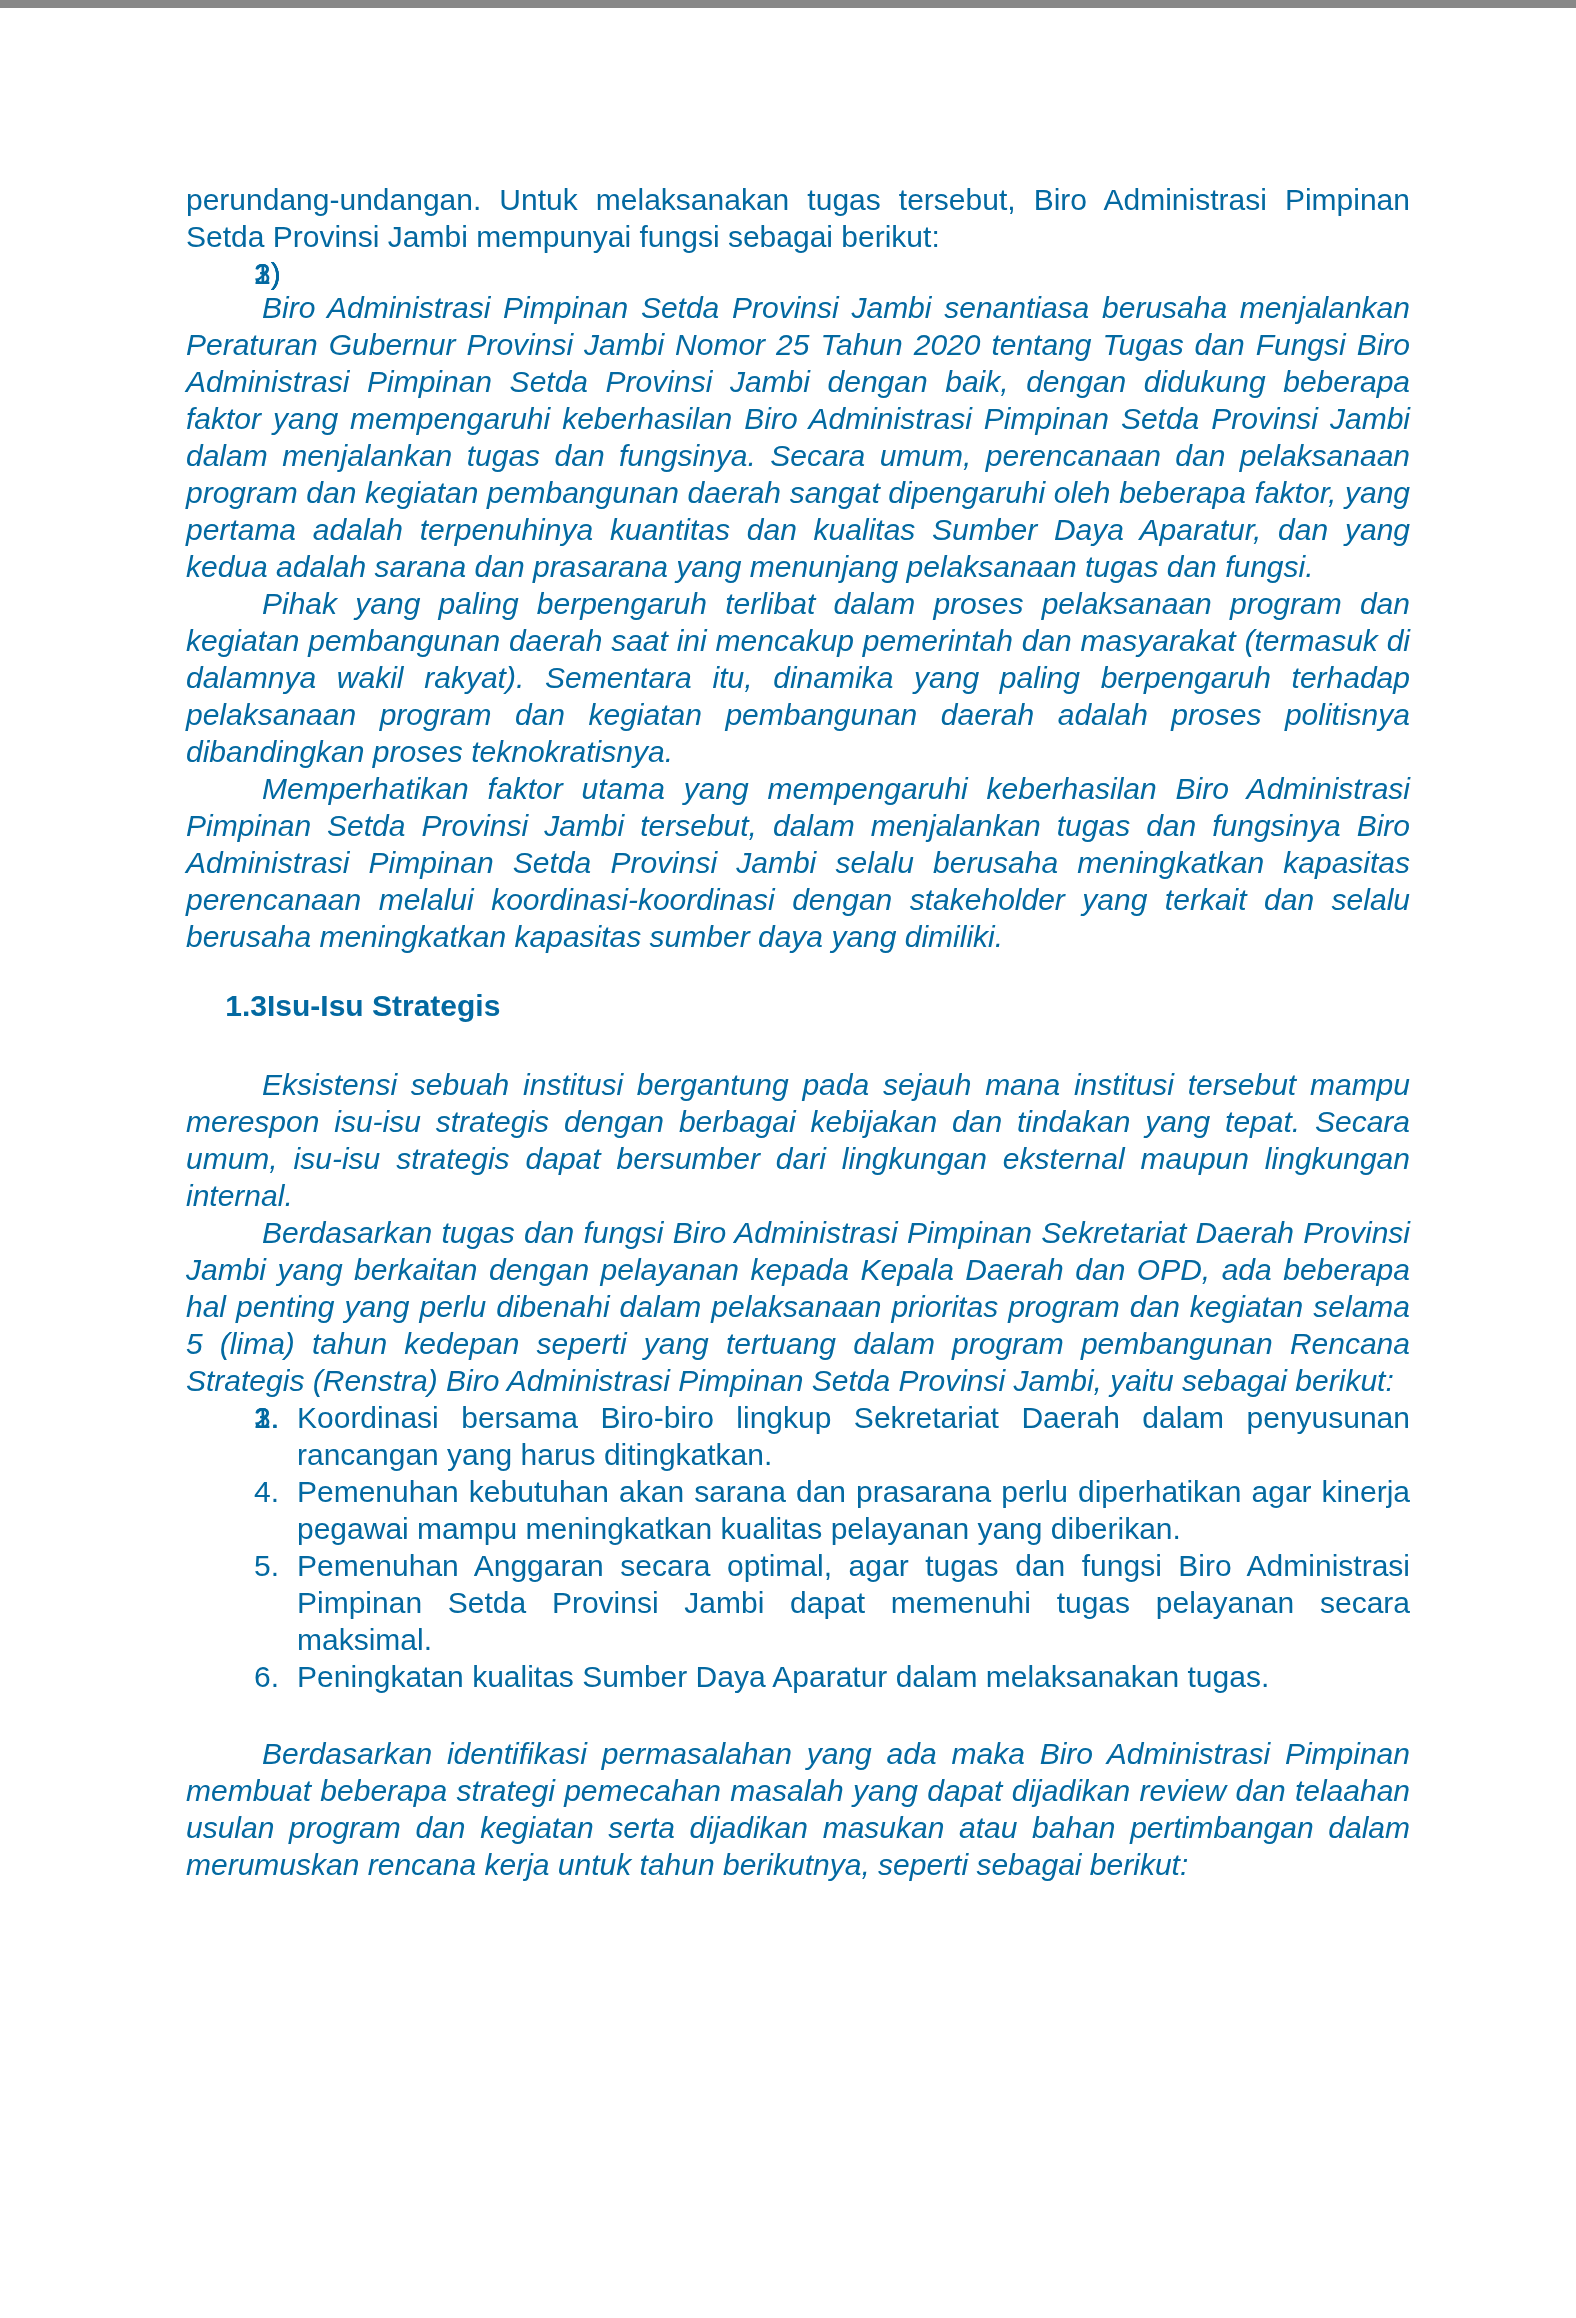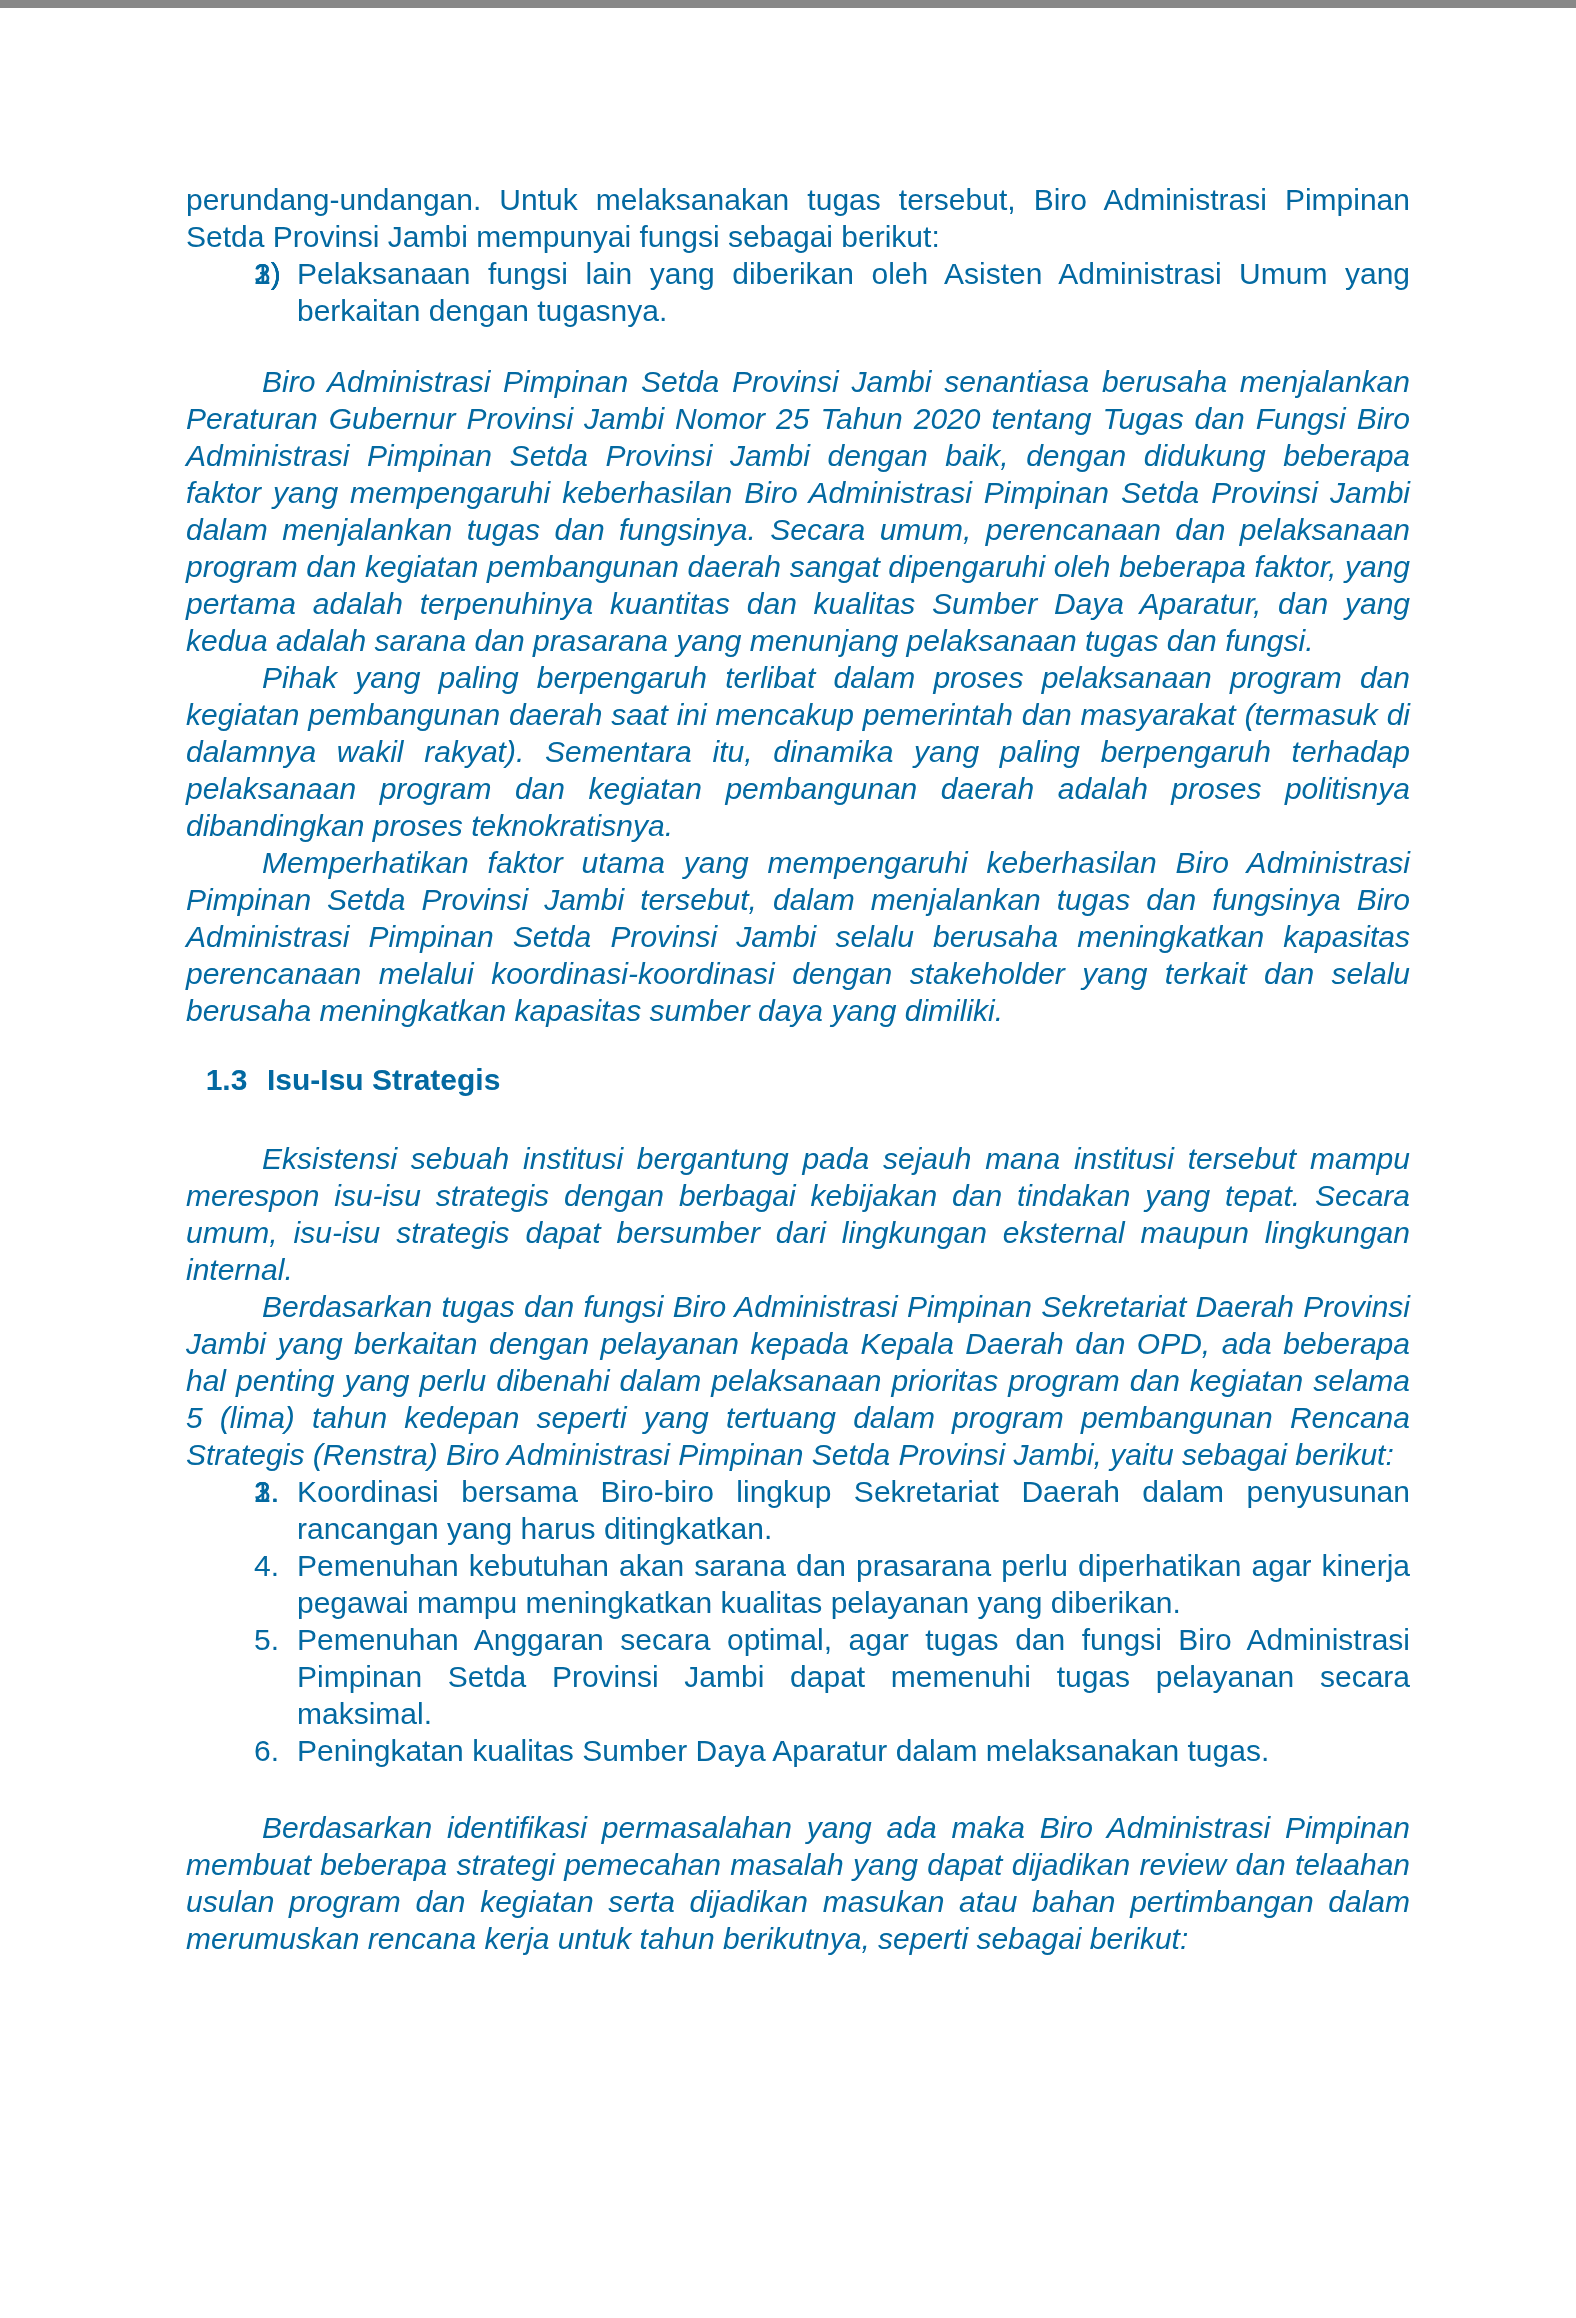--- a/index.html
+++ b/index.html
@@ -38,21 +38,21 @@
   }
   .spacer-a { height: 34px; }
   .spacer-b { height: 40px; }
   .heading {
     display: flex;
     align-items: baseline;
     font-weight: bold;
     font-size: 30px;
     line-height: 37px;
     margin: 32px 0 42px 0;
-    text-align: center;
+    text-align: right;
   }
   .heading .h-num {
     flex: 0 0 auto;
     width: 81px;
   }
 </style>
 </head>
 <body>
 
 <div class="page">
@@ -61,21 +61,21 @@
     <p class="para">perundang-undangan. Untuk melaksanakan tugas tersebut, Biro Administrasi Pimpinan Setda Provinsi Jambi mempunyai fungsi sebagai berikut:</p>
 
     <div class="doc-list">
       <div class="li">
         <span class="marker">1)</span>
       </div>
       <div class="li">
         <span class="marker">2)</span>
       </div>
       <div class="li">
-        <span class="marker">3)</span><span>Pelaksanaan fungsi lain yang diberikan oleh Asisten Administrasi Umum yang berkaitan dengan tugasnya.</span>
+        <span class="marker">3)</span>
       </div>
     </div>
 
     <div class="spacer-a"></div>
 
     <p class="para indent">Biro Administrasi Pimpinan Setda Provinsi Jambi senantiasa berusaha menjalankan Peraturan Gubernur Provinsi Jambi Nomor 25 Tahun 2020 tentang Tugas dan Fungsi Biro Administrasi Pimpinan Setda Provinsi Jambi dengan baik, dengan didukung beberapa faktor yang mempengaruhi keberhasilan Biro Administrasi Pimpinan Setda Provinsi Jambi dalam menjalankan tugas dan fungsinya. Secara umum, perencanaan dan pelaksanaan program dan kegiatan pembangunan daerah sangat dipengaruhi oleh beberapa faktor, yang pertama adalah terpenuhinya kuantitas dan kualitas Sumber Daya Aparatur, dan yang kedua adalah sarana dan prasarana yang menunjang pelaksanaan tugas dan fungsi.</p>
     <p class="para indent">Pihak yang paling berpengaruh terlibat dalam proses pelaksanaan program dan kegiatan pembangunan daerah saat ini mencakup pemerintah dan masyarakat (termasuk di dalamnya wakil rakyat). Sementara itu, dinamika yang paling berpengaruh terhadap pelaksanaan program dan kegiatan pembangunan daerah adalah proses politisnya dibandingkan proses teknokratisnya.</p>
     <p class="para indent">Memperhatikan faktor utama yang mempengaruhi keberhasilan Biro Administrasi Pimpinan Setda Provinsi Jambi tersebut, dalam menjalankan tugas dan fungsinya Biro Administrasi Pimpinan Setda Provinsi Jambi selalu berusaha meningkatkan kapasitas perencanaan melalui koordinasi-koordinasi dengan stakeholder yang terkait dan selalu berusaha meningkatkan kapasitas sumber daya yang dimiliki.</p>
 
     <div class="heading">

